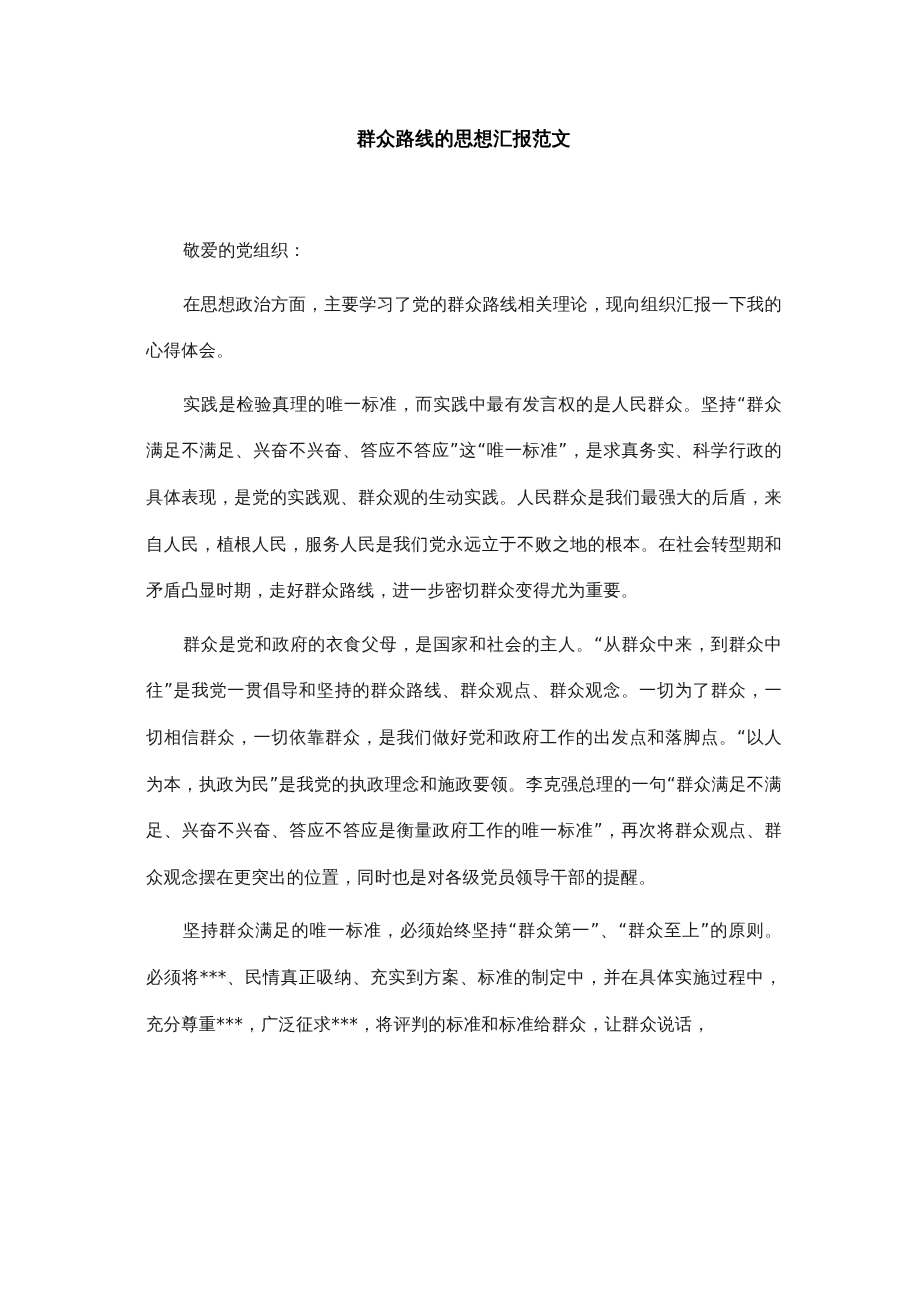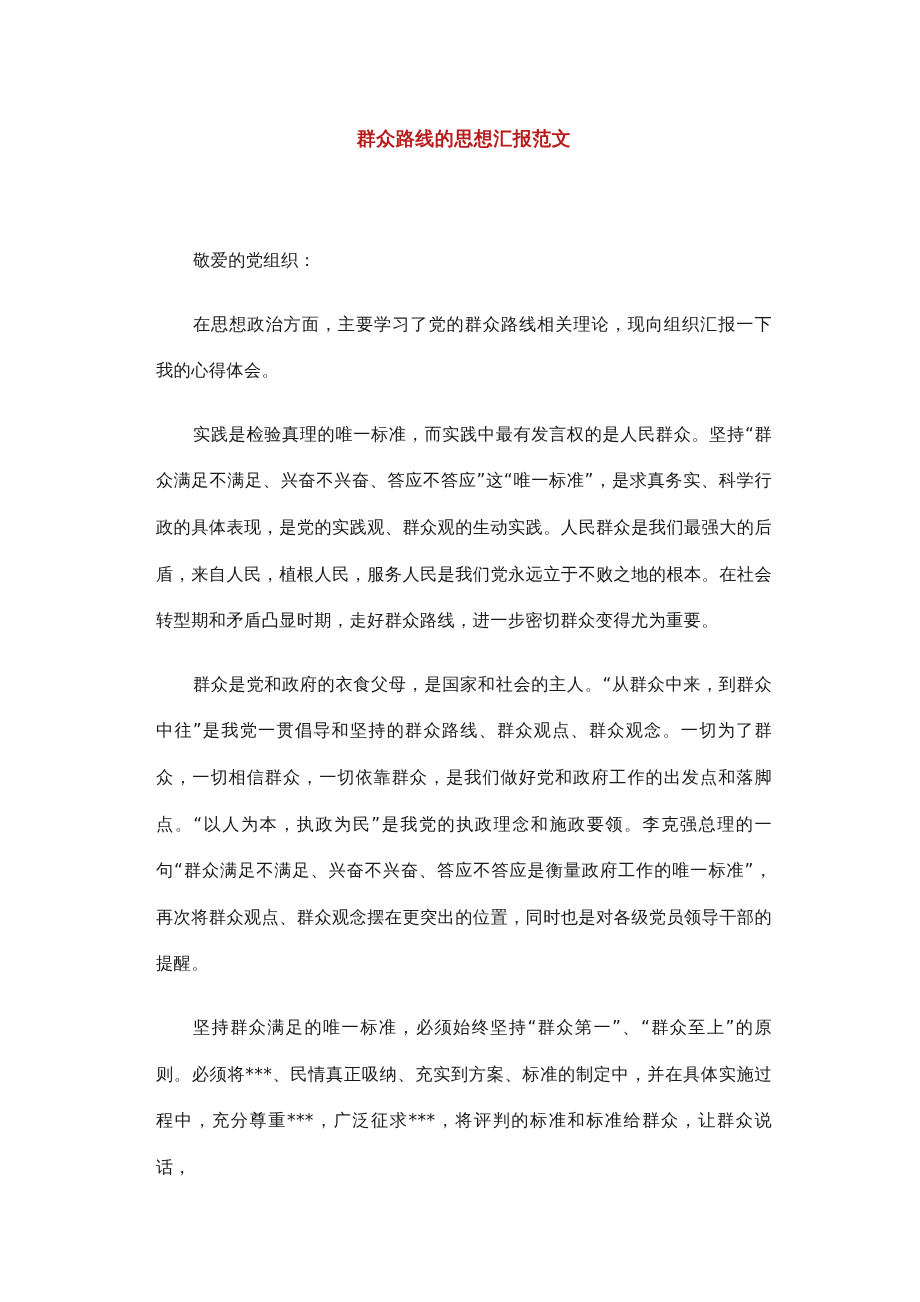--- a/index.html
+++ b/index.html
@@ -4,28 +4,28 @@
   <style>
     html, body { margin: 0; padding: 0; background: #ffffff; }
     body { width: 920px; height: 1302px; position: relative; overflow: hidden; }
     .page {
       position: absolute; left: 139px; top: 0; width: 650px;
       font-family: "DejaVu Sans", "Liberation Sans", sans-serif;
       color: #1a1a1a;
     }
     .title {
       position: absolute; left: 0; top: 126px; width: 650px; text-align: center;
-      font-size: 19px; font-weight: bold; letter-spacing: 0.5px; color: #b91c1c;
+      font-size: 19px; font-weight: bold; letter-spacing: 0.5px; color: #000000;
     }
     .body-text {
       position: absolute; left: 0; top: 220px; width: 650px;
       font-size: 17.2px; line-height: 46.6px;
       text-align: justify; letter-spacing: 0.4px;
     }
-    .body-text p { margin: 17px; text-indent: 2.15em; }
+    .body-text p { margin: 7px; text-indent: 2.15em; }
   </style>
 </head>
 <body>
 
 <div class="page">
   <div class="title">群众路线的思想汇报范文</div>
   <div class="body-text">
     <p>敬爱的党组织：</p>
     <p>在思想政治方面，主要学习了党的群众路线相关理论，现向组织汇报一下我的心得体会。</p>
     <p>实践是检验真理的唯一标准，而实践中最有发言权的是人民群众。坚持“群众满足不满足、兴奋不兴奋、答应不答应”这“唯一标准”，是求真务实、科学行政的具体表现，是党的实践观、群众观的生动实践。人民群众是我们最强大的后盾，来自人民，植根人民，服务人民是我们党永远立于不败之地的根本。在社会转型期和矛盾凸显时期，走好群众路线，进一步密切群众变得尤为重要。</p>

